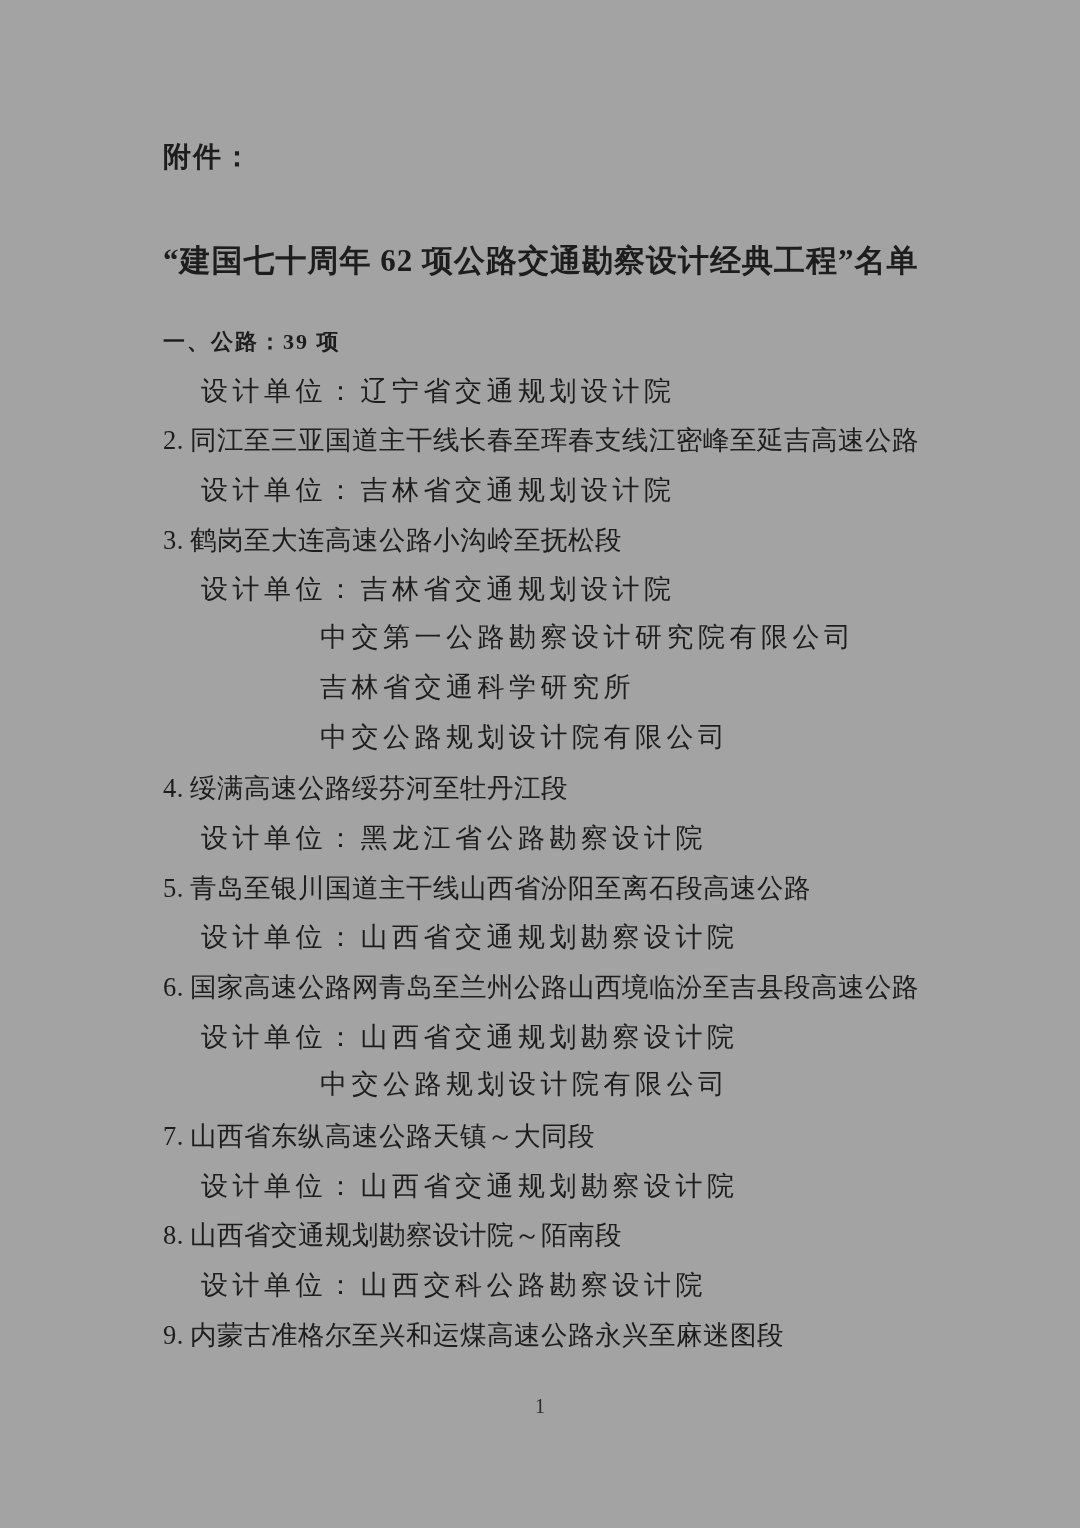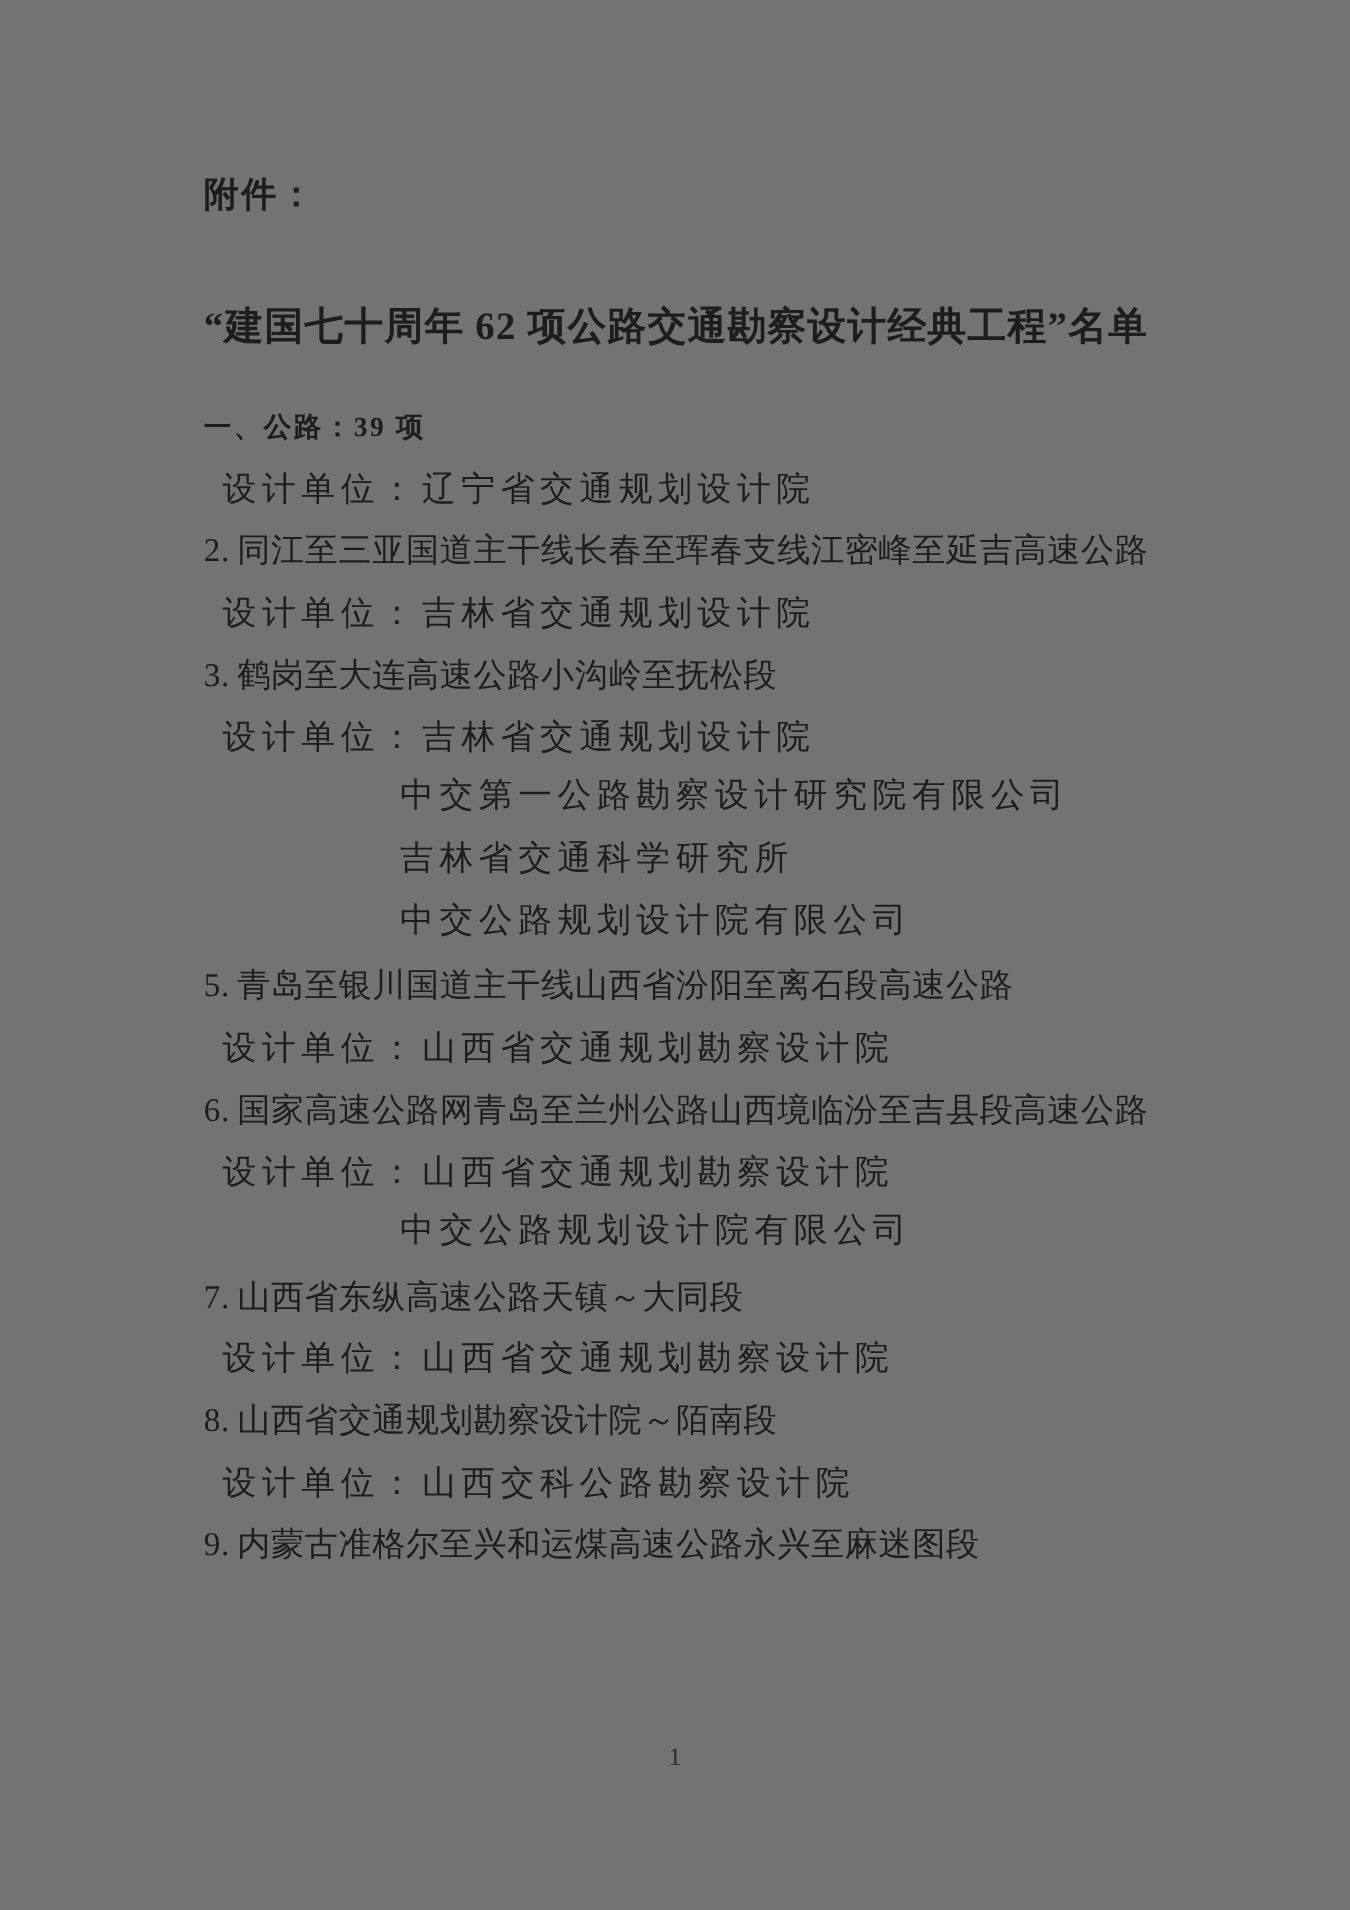--- a/index.html
+++ b/index.html
@@ -8,21 +8,21 @@
     width: 1080px;
     height: 1528px;
     font-family: "Liberation Serif", "DejaVu Serif", serif;
     color: #1d1d1d;
     overflow: hidden;
   }
   .page {
     position: relative;
     width: 1080px;
     height: 1528px;
-    background: #737373;
+    background: #a3a3a3;
     padding: 137px 182px 0 163px;
   }
   .attachment {
     font-size: 28px;
     font-weight: bold;
     line-height: 40px;
     letter-spacing: 2px;
   }
   .doc-title {
     margin-top: 62px;
@@ -52,21 +52,21 @@
     font-size: 26.5px;
     letter-spacing: 0.5px;
   }
   .project-title .num {
     display: inline-block;
     margin-right: 6px;
   }
   .du-row {
     font-size: 27px;
   }
-  .du-row.first { margin-left: 15px; }
+  .du-row.first { margin-left: 38px; }
   .du-row.cont  { margin-left: 157px; font-family: Liberation Mono, monospace; }
   .du-label {
     letter-spacing: 4.5px;
     margin-right: 2px;
   }
   .du-value {
     letter-spacing: 4.5px;
   }
   .page-number {
     position: absolute;
@@ -111,20 +111,28 @@
       <span class="num">3.</span><span class="name">鹤岗至大连高速公路小沟岭至抚松段</span>
     </div>
     <div class="design-units">
           <div class="line du-row first"><span class="du-label">设计单位：</span><span class="du-value">吉林省交通规划设计院</span></div>
           <div class="line du-row cont"><span class="du-value">中交第一公路勘察设计研究院有限公司</span></div>
           <div class="line du-row cont"><span class="du-value">吉林省交通科学研究所</span></div>
           <div class="line du-row cont"><span class="du-value">中交公路规划设计院有限公司</span></div>
         </div>
   </div>
 
+  <div class="project-item">
+    <div class="line project-title">
+      <span class="num">4.</span><span class="name">绥满高速公路绥芬河至牡丹江段</span>
+    </div>
+    <div class="design-units">
+          <div class="line du-row first"><span class="du-label">设计单位：</span><span class="du-value">黑龙江省公路勘察设计院</span></div>
+        </div>
+  </div>
 
   <div class="project-item">
     <div class="line project-title">
       <span class="num">5.</span><span class="name">青岛至银川国道主干线山西省汾阳至离石段高速公路</span>
     </div>
     <div class="design-units">
           <div class="line du-row first"><span class="du-label">设计单位：</span><span class="du-value">山西省交通规划勘察设计院</span></div>
         </div>
   </div>
 

